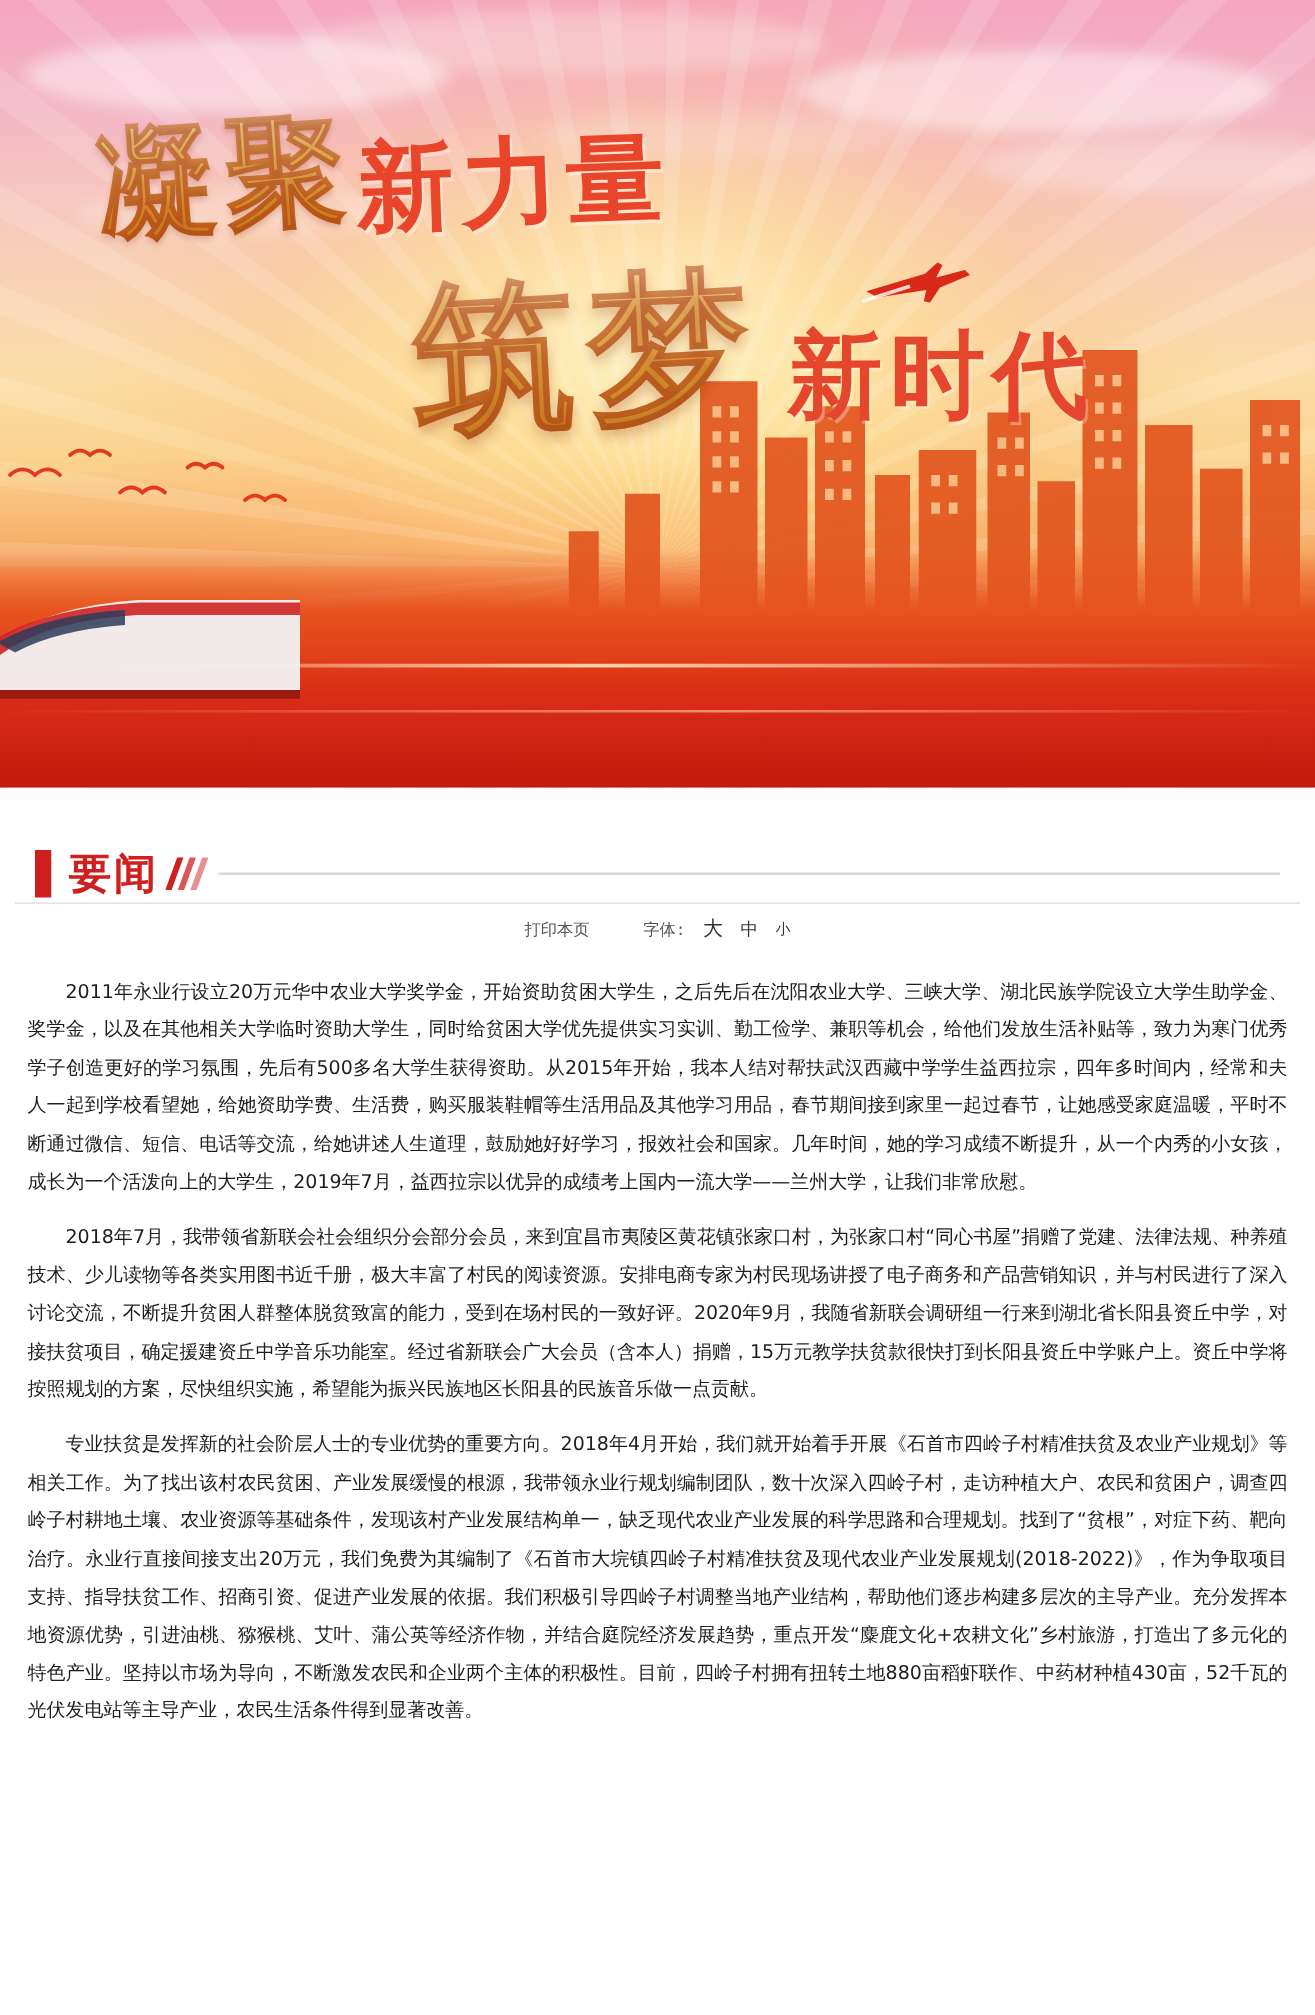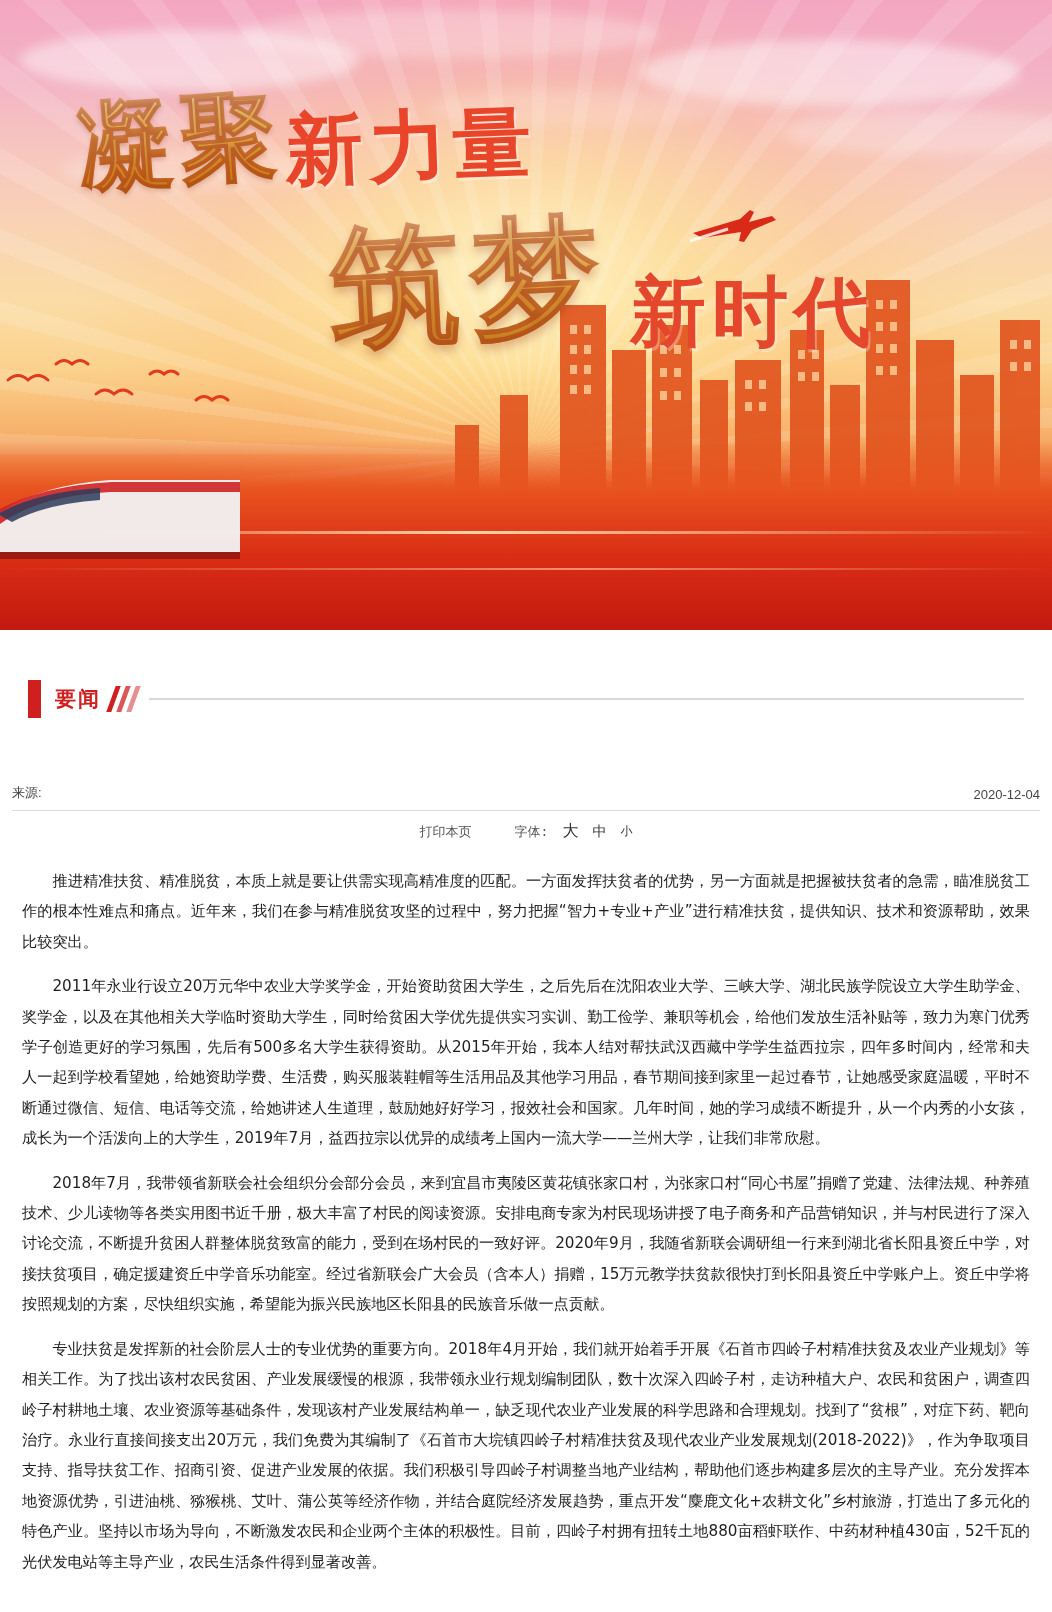--- a/index.html
+++ b/index.html
@@ -135,21 +135,21 @@
     font-size: 130px;
     letter-spacing: 10px;
     background: linear-gradient(180deg, #fff4cc 0%, #f8d277 30%, #e5a437 62%, #c8801a 100%);
     -webkit-background-clip: text;
     background-clip: text;
     -webkit-text-fill-color: transparent;
     text-shadow: 0 6px 10px rgba(150,45,10,0.3);
     transform: rotate(-3deg);
   }
   .t-shidai {
-    left: 630px; top: 262px;
+    left: 630px; top: 250px;
     font-size: 76px;
     color: #e5472c;
     -webkit-text-stroke: 0;
     text-shadow: 2px 3px 0 rgba(255,255,255,0.3);
   }
 
   .plane {
     position: absolute;
     left: 688px; top: 205px;
     width: 90px; height: 40px;
@@ -170,21 +170,21 @@
     align-items: center;
     height: 46px;
   }
   .sec-bar {
     width: 13px;
     height: 38px;
     background: #cf1f1f;
     margin-right: 14px;
   }
   .sec-title {
-    font-size: 21px;
+    font-size: 34px;
     font-weight: bold;
     color: #cf1f1f;
     letter-spacing: 2px;
     font-family: "DejaVu Sans", sans-serif;
   }
   .sec-slashes {
     display: flex;
     margin-left: 10px;
     margin-right: 8px;
   }
@@ -368,34 +368,29 @@
     <div class="sec-title">要闻</div>
     <div class="sec-slashes">
         <i></i>
         <i></i>
         <i></i>
       </div>
     <div class="sec-line"></div>
   </div>
 
 
-  <div class="meta-row">
-    <span class="meta-source">来源:</span>
-    <span class="meta-date">2020-12-04</span>
-  </div>
   <div class="meta-rule"></div>
 
   <div class="tools-row">
     <span class="print-link">打印本页</span>
     <span class="font-label">字体:</span>
     <span class="fs big">大</span>
     <span class="fs mid">中</span>
     <span class="fs sml">小</span>
   </div>
 
   <div class="body-text">
-    <p>推进精准扶贫、精准脱贫，本质上就是要让供需实现高精准度的匹配。一方面发挥扶贫者的优势，另一方面就是把握被扶贫者的急需，瞄准脱贫工作的根本性难点和痛点。近年来，我们在参与精准脱贫攻坚的过程中，努力把握“智力+专业+产业”进行精准扶贫，提供知识、技术和资源帮助，效果比较突出。</p>
     <p>2011年永业行设立20万元华中农业大学奖学金，开始资助贫困大学生，之后先后在沈阳农业大学、三峡大学、湖北民族学院设立大学生助学金、奖学金，以及在其他相关大学临时资助大学生，同时给贫困大学优先提供实习实训、勤工俭学、兼职等机会，给他们发放生活补贴等，致力为寒门优秀学子创造更好的学习氛围，先后有500多名大学生获得资助。从2015年开始，我本人结对帮扶武汉西藏中学学生益西拉宗，四年多时间内，经常和夫人一起到学校看望她，给她资助学费、生活费，购买服装鞋帽等生活用品及其他学习用品，春节期间接到家里一起过春节，让她感受家庭温暖，平时不断通过微信、短信、电话等交流，给她讲述人生道理，鼓励她好好学习，报效社会和国家。几年时间，她的学习成绩不断提升，从一个内秀的小女孩，成长为一个活泼向上的大学生，2019年7月，益西拉宗以优异的成绩考上国内一流大学——兰州大学，让我们非常欣慰。</p>
     <p>2018年7月，我带领省新联会社会组织分会部分会员，来到宜昌市夷陵区黄花镇张家口村，为张家口村“同心书屋”捐赠了党建、法律法规、种养殖技术、少儿读物等各类实用图书近千册，极大丰富了村民的阅读资源。安排电商专家为村民现场讲授了电子商务和产品营销知识，并与村民进行了深入讨论交流，不断提升贫困人群整体脱贫致富的能力，受到在场村民的一致好评。2020年9月，我随省新联会调研组一行来到湖北省长阳县资丘中学，对接扶贫项目，确定援建资丘中学音乐功能室。经过省新联会广大会员（含本人）捐赠，15万元教学扶贫款很快打到长阳县资丘中学账户上。资丘中学将按照规划的方案，尽快组织实施，希望能为振兴民族地区长阳县的民族音乐做一点贡献。</p>
     <p>专业扶贫是发挥新的社会阶层人士的专业优势的重要方向。2018年4月开始，我们就开始着手开展《石首市四岭子村精准扶贫及农业产业规划》等相关工作。为了找出该村农民贫困、产业发展缓慢的根源，我带领永业行规划编制团队，数十次深入四岭子村，走访种植大户、农民和贫困户，调查四岭子村耕地土壤、农业资源等基础条件，发现该村产业发展结构单一，缺乏现代农业产业发展的科学思路和合理规划。找到了“贫根”，对症下药、靶向治疗。永业行直接间接支出20万元，我们免费为其编制了《石首市大垸镇四岭子村精准扶贫及现代农业产业发展规划(2018-2022)》，作为争取项目支持、指导扶贫工作、招商引资、促进产业发展的依据。我们积极引导四岭子村调整当地产业结构，帮助他们逐步构建多层次的主导产业。充分发挥本地资源优势，引进油桃、猕猴桃、艾叶、蒲公英等经济作物，并结合庭院经济发展趋势，重点开发“麋鹿文化+农耕文化”乡村旅游，打造出了多元化的特色产业。坚持以市场为导向，不断激发农民和企业两个主体的积极性。目前，四岭子村拥有扭转土地880亩稻虾联作、中药材种植430亩，52千瓦的光伏发电站等主导产业，农民生活条件得到显著改善。</p>
   </div>
 
 </div>
 
 </body></html>

